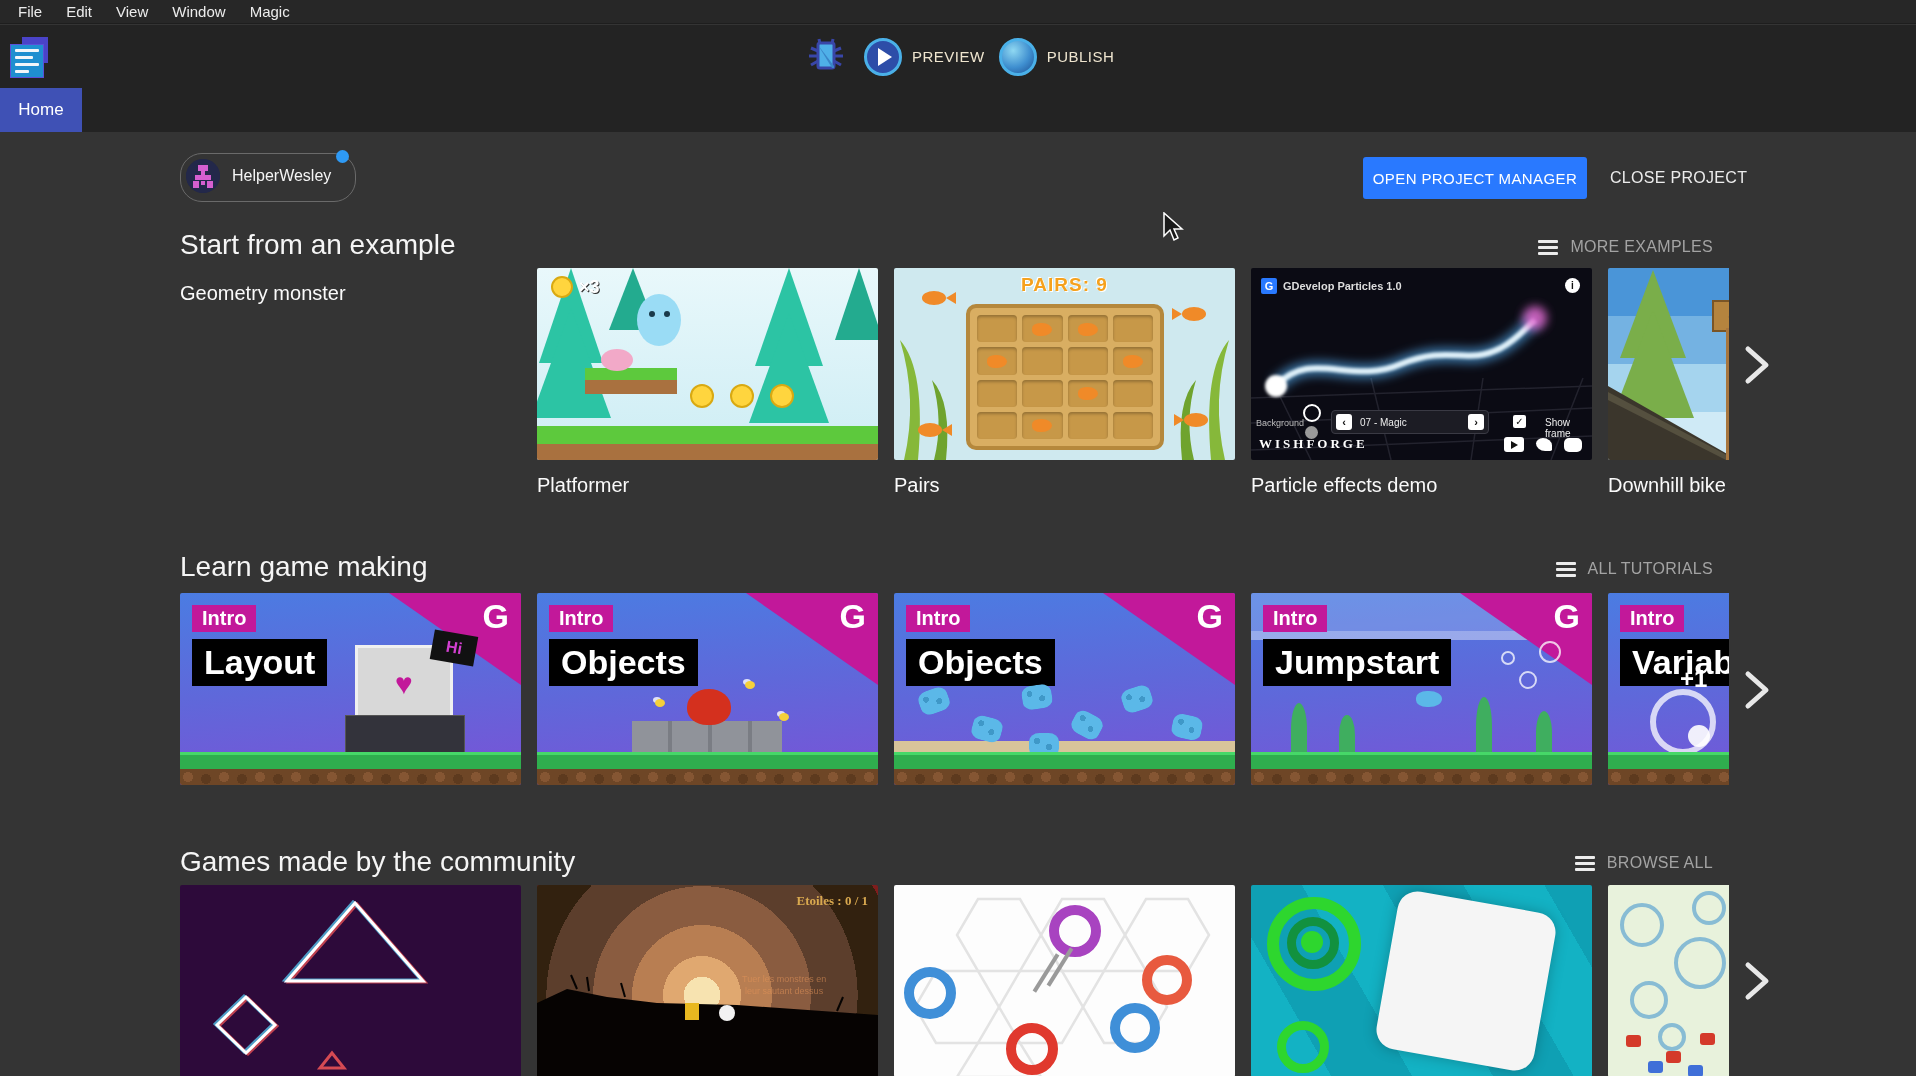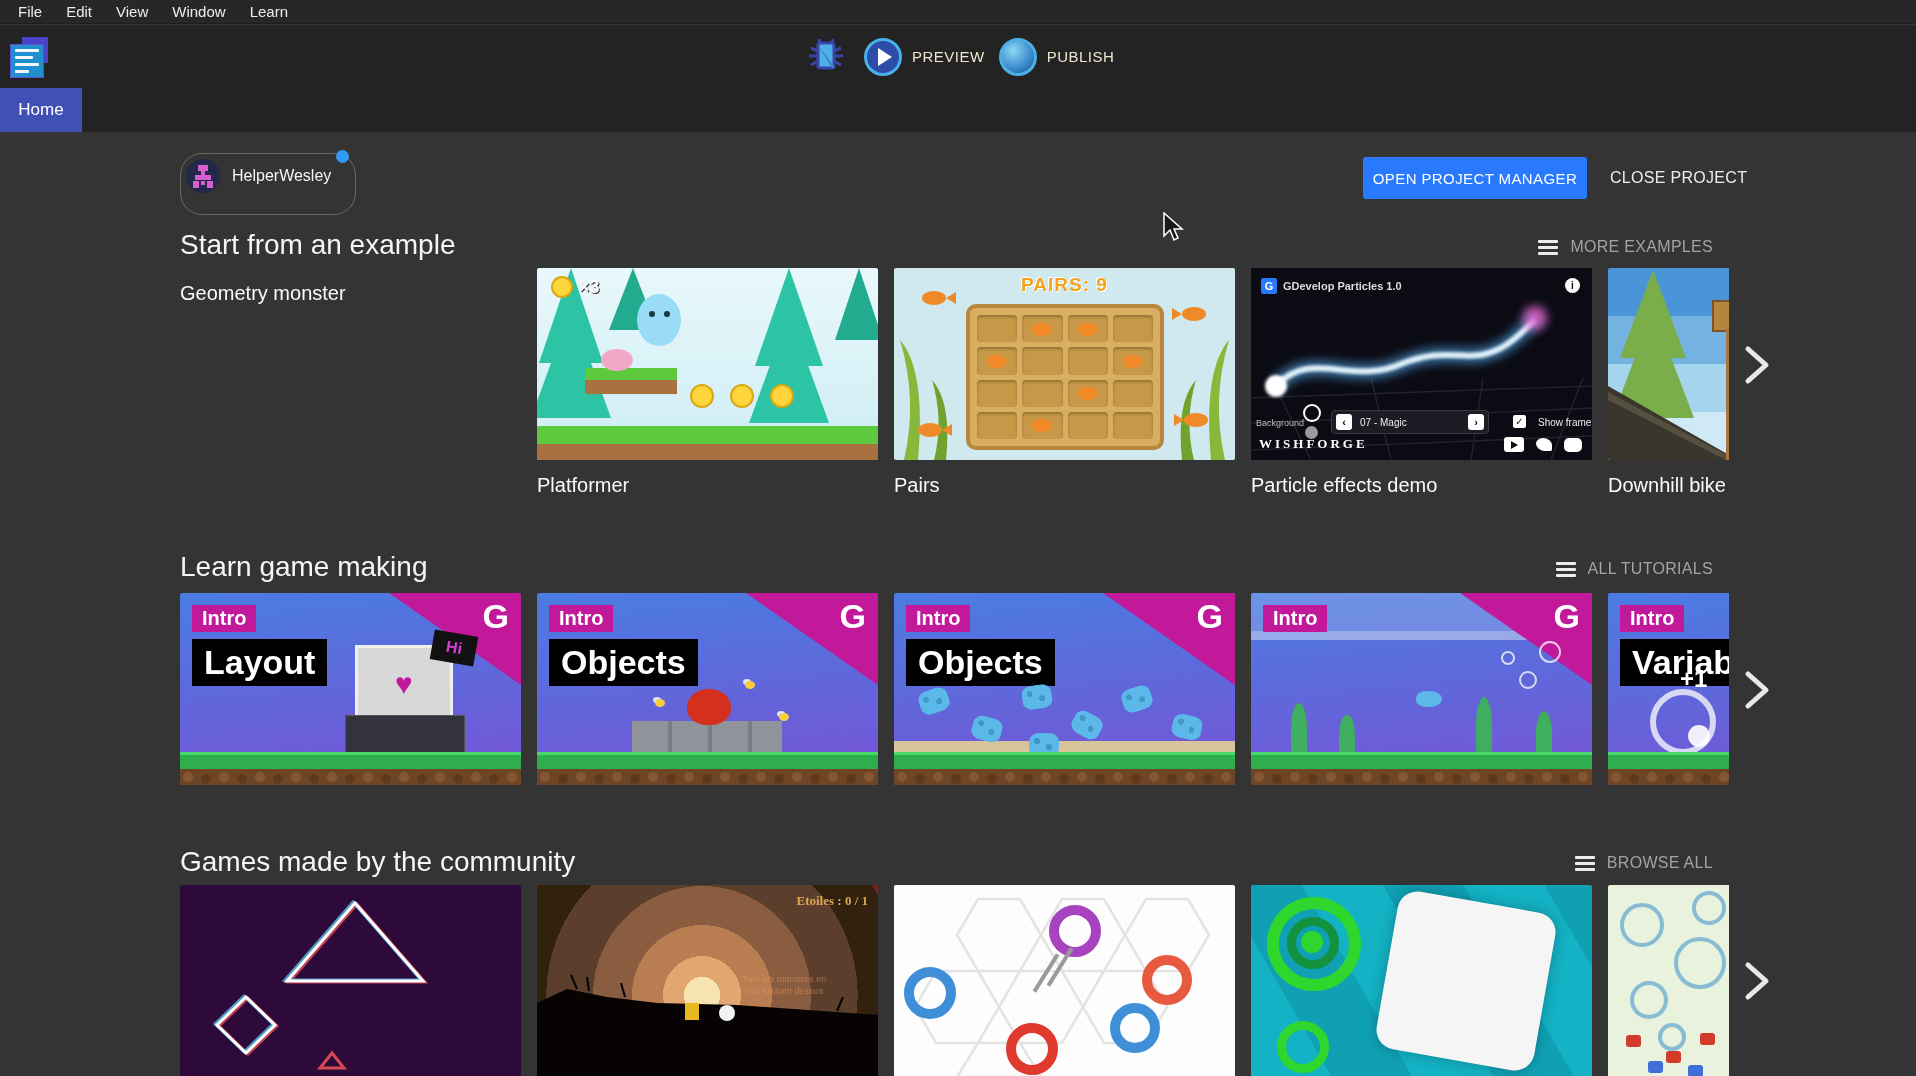--- a/index.html
+++ b/index.html
@@ -21,21 +21,21 @@
   .icon-circle{width:38px;height:38px;border-radius:50%;box-sizing:border-box;display:flex;align-items:center;justify-content:center;}
   .play{background:#2d4da8;border:3px solid #4ab0e8;}
   .play .tri{width:0;height:0;border-left:14px solid #fff;border-top:9px solid transparent;border-bottom:9px solid transparent;margin-left:4px;}
   .globe{background:radial-gradient(circle at 35% 30%,#8fd8f2 0%,#3f8fd0 55%,#1c4f92 100%);border:3px solid #4ab0e8;}
   .tabbar{position:absolute;left:0;top:88px;width:100%;height:44px;background:#232323;}
   .tab-active{position:absolute;left:0;top:0;width:82px;height:44px;background:#3f51b5;color:#fff;
               display:flex;align-items:center;justify-content:center;font-size:17px;cursor:pointer;}
   .content-bg{position:absolute;left:0;top:132px;width:100%;height:944px;background:#343434;}
   
   .profile-chip{position:absolute;left:180px;top:153px;height:44px;border:1px solid #6a6a6a;border-radius:22px;
-                display:flex;align-items:center;gap:12px;padding:0 24px 16px 5px;cursor:pointer;background:#343434;}
+                display:flex;align-items:center;gap:12px;padding:0 24px 3px 5px;cursor:pointer;background:#343434;}
   .avatar{width:34px;height:34px;border-radius:50%;background:#23284a;overflow:hidden;position:relative;}
   .username{font-size:16px;color:#f5f5f5;}
   .chip-dot{position:absolute;left:336px;top:150px;width:13px;height:13px;border-radius:50%;background:#2e9af5;}
   .btn-primary{position:absolute;left:1363px;top:157px;width:224px;height:42px;background:#2979ff;border-radius:3px;
                display:flex;align-items:center;justify-content:center;font-size:15px;font-weight:500;
                letter-spacing:.4px;color:#fff;cursor:pointer;}
   .btn-flat{position:absolute;left:1596px;top:157px;height:42px;display:flex;align-items:center;
             padding:0 14px;font-size:16px;color:#ececec;letter-spacing:.3px;cursor:pointer;}
   
   .sec-title{position:absolute;left:180px;font-size:28px;font-weight:400;color:#f5f5f5;}
@@ -85,21 +85,21 @@
   .pt-bglabel{position:absolute;left:5px;top:150px;font-size:9px;color:#bbb;}
   .pt-ring{position:absolute;left:52px;top:136px;width:14px;height:14px;border:2px solid #fff;border-radius:50%;}
   .pt-dot{position:absolute;left:54px;top:158px;width:13px;height:13px;background:#9a9a9a;border-radius:50%;}
   .pt-pill{position:absolute;left:80px;top:142px;width:158px;height:24px;background:#1c1c24;border:1px solid #3a3a44;
            border-radius:4px;display:flex;align-items:center;gap:8px;padding:0 4px;box-sizing:border-box;}
   .pt-arr{width:16px;height:16px;background:#fff;border-radius:3px;color:#111;font-size:11px;font-weight:bold;
           display:flex;align-items:center;justify-content:center;}
   .pt-sel{flex:1;font-size:10px;color:#eee;}
   .pt-check{position:absolute;left:262px;top:147px;width:13px;height:13px;background:#fff;border-radius:2px;
             color:#111;font-size:10px;display:flex;align-items:center;justify-content:center;}
-  .pt-frame{position:absolute;left:287px;top:149px;font-size:10px;color:#eee;}
+  .pt-frame{position:absolute;left:294px;top:149px;font-size:10px;color:#eee;}
   .pt-brand{position:absolute;left:8px;bottom:8px;font-size:13px;font-weight:bold;letter-spacing:3px;
             color:#fff;font-family:"Liberation Serif",serif;}
   .pt-social{position:absolute;right:10px;bottom:8px;display:flex;gap:12px;align-items:center;}
   .pt-yt{width:20px;height:15px;background:#fff;border-radius:3px;position:relative;}
   .pt-yt::after{content:"";position:absolute;left:7px;top:4px;border-left:7px solid #111;
                 border-top:4px solid transparent;border-bottom:4px solid transparent;}
   .pt-tw{width:16px;height:13px;background:#fff;border-radius:60% 80% 20% 80%;}
   .pt-dc{width:18px;height:14px;background:#fff;border-radius:5px;}
   
   .dh{background:linear-gradient(180deg,#4a95d8 0%,#4a95d8 25%,#74b2e2 25%,#74b2e2 50%,#a5d4ee 50%,#a5d4ee 75%,#cfeaf6 75%);}
@@ -166,21 +166,21 @@
   .cursor{position:absolute;left:1162px;top:212px;z-index:50;}
 </style>
 </head>
 <body>
 
 <div class="menubar">
   <span class="menu-item">File</span>
   <span class="menu-item">Edit</span>
   <span class="menu-item">View</span>
   <span class="menu-item">Window</span>
-  <span class="menu-item">Learn</span>
+  <span class="menu-item">Magic</span>
 </div>
 
 <div class="toolbar">
   <div class="logo">
     <div class="logo-back"></div>
     <div class="logo-front">
         <i></i>
         <i></i>
         <i></i>
         <i></i>
@@ -472,20 +472,21 @@
     </div>
   </div>
 
   <div class="card">
     <div class="thumb tut">
       <span class="t4-sky"></span>
       <span class="t4-surface"></span>
       <span class="tut-corner"></span>
       <span class="tut-g">G</span>
       <span class="tut-badge">Intro</span>
+      <span class="tut-title">Jumpstart</span>
       <span class="sw" style="left:40px;height:52px;"></span>
       <span class="sw" style="left:88px;height:40px;"></span>
       <span class="sw" style="left:225px;height:58px;"></span>
       <span class="sw" style="left:285px;height:44px;"></span>
       <span class="t4-fish"></span>
       <span class="bub" style="left:250px;top:58px;width:10px;height:10px;"></span>
       <span class="bub" style="left:268px;top:78px;width:14px;height:14px;"></span>
       <span class="bub" style="left:288px;top:48px;width:18px;height:18px;"></span>
       <span class="tut-grass"></span>
       <span class="tut-dirt"></span>

